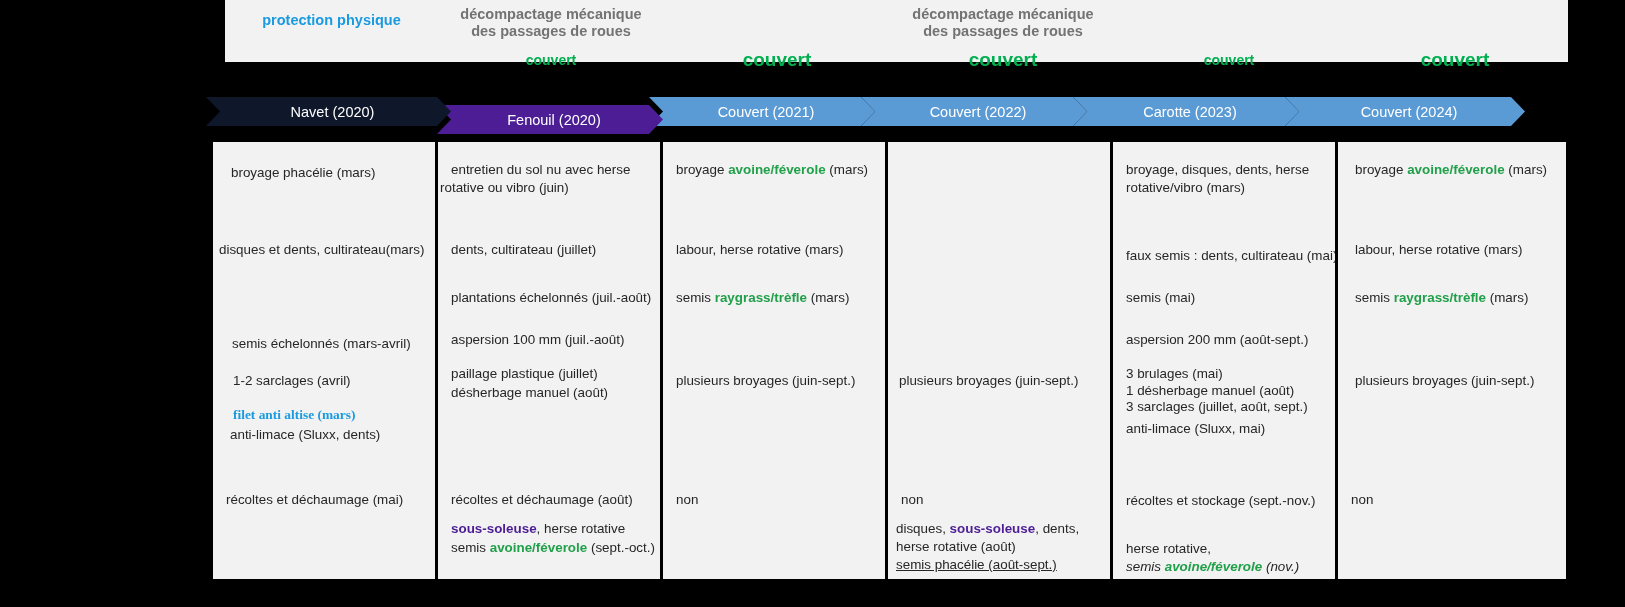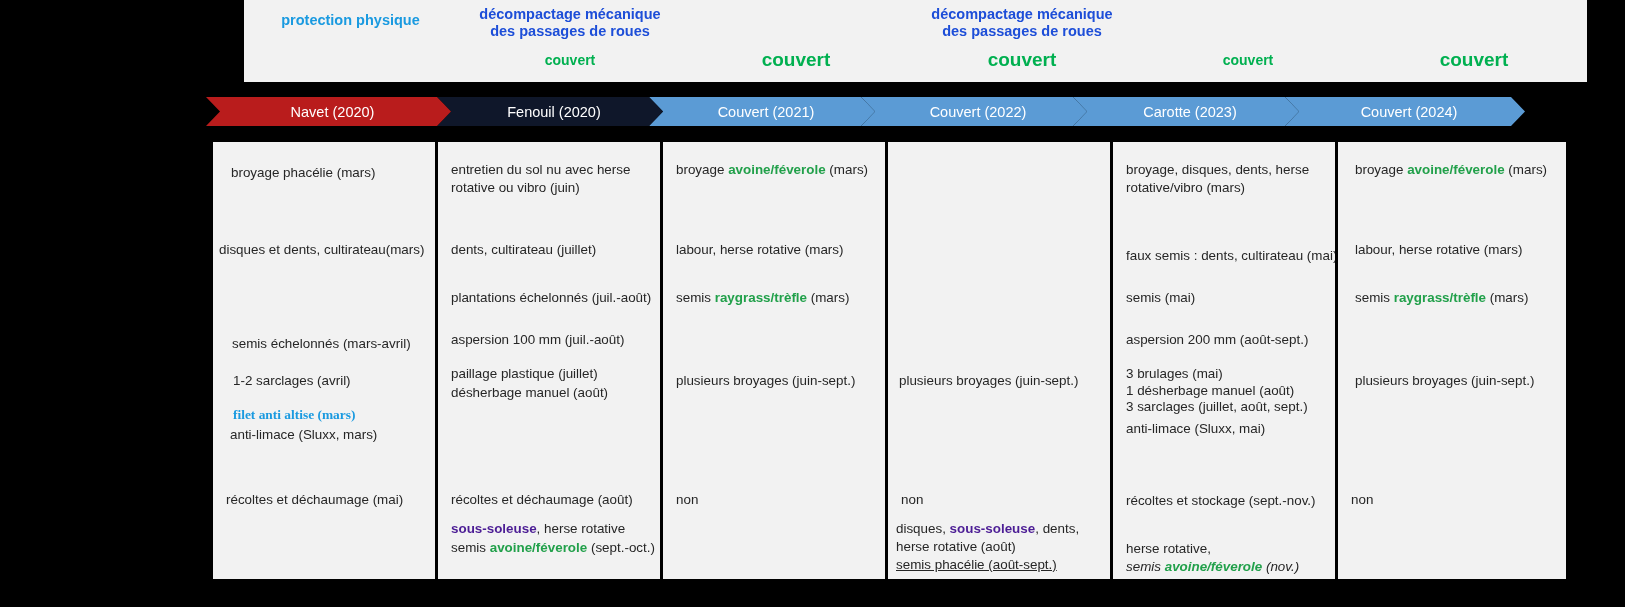--- a/index.html
+++ b/index.html
@@ -8,35 +8,34 @@
     background: #000000;
     font-family: "Liberation Sans", sans-serif;
     overflow: hidden;
   }
   #root { position: relative; width: 1625px; height: 607px; background: #000; }
 
   
   .header-band {
     position: absolute;
     left: 225px; top: 0px;
-    width: 1343px; height: 82px;
+    width: 1343px; height: 62px;
     background: #f2f2f2;
     display: flex;
-    margin-left: 19px;
   }
   .hdr-cell {
     position: relative;
     flex: 0 0 auto;
     height: 100%;
     text-align: center;
   }
   .hdr-line { position: absolute; left: 0; width: 100%; white-space: nowrap; }
 
   .hdr-blue   { color: #1a9ae0; font-weight: bold; font-size: 14.5px; }
-  .hdr-orange { color: #1d4ed8; font-weight: bold; font-size: 14.5px; line-height: 17.5px; }
+  .hdr-orange { color: #737373; font-weight: bold; font-size: 14.5px; line-height: 17.5px; }
   .hdr-green-sm { color: #00b050; font-weight: bold; font-size: 14px; }
   .hdr-green-lg { color: #00b050; font-weight: bold; font-size: 19px; }
 
   
   .timeline {
     position: absolute;
     left: 206px; top: 97px;
     width: 1362px; height: 29px;
     display: flex;
   }
@@ -112,24 +111,24 @@
     <div class="hdr-cell" style="width:226px">
       <div class="hdr-line hdr-green-sm" style="top:52px">couvert</div>
     </div>
 
     <div class="hdr-cell" style="width:226px">
       <div class="hdr-line hdr-green-lg" style="top:49px">couvert</div>
     </div>
   </div>
 
   <div class="timeline" id="timeline">
-      <div class="chev" style="width: 245px; background: #b91c1c; z-index: 10; text-align: center;">
+      <div class="chev" style="width: 245px; background: #0f172a; z-index: 10; text-align: center;">
         <span>Navet (2020)</span>
       </div>
-      <div class="chev" style="width: 226px; background: #0f172a; z-index: 9;">
+      <div class="chev" style="width: 226px; background: #4c1d95; z-index: 9; margin-top: 8px;">
         <span>Fenouil (2020)</span>
       </div>
       <div class="chev" style="width: 226px; background: rgb(91, 155, 213); z-index: 8;">
         <span>Couvert (2021)</span>
       </div>
       <div class="chev" style="width: 226px; background: rgb(91, 155, 213); z-index: 7;">
         <span>Couvert (2022)</span>
       </div>
       <div class="chev" style="width: 226px; background: rgb(91, 155, 213); z-index: 6;">
         <span>Carotte (2023)</span>
@@ -139,26 +138,26 @@
       </div>
     </div>
 
   <div class="columns" id="columns">
       <div class="col" style="width: 222px;">
         <div class="entry" style="top: 22px; left: 18px;">broyage phacélie (mars)</div>
         <div class="entry" style="top: 99px; left: 6px;">disques et dents, cultirateau(mars)</div>
         <div class="entry" style="top: 147px; left: 19px; margin-top: 46px;">semis échelonnés (mars-avril)</div>
         <div class="entry" style="top: 230px; left: 20px;">1-2 sarclages (avril)</div>
         <div class="entry allblue" style="top: 264px; left: 20px;">filet anti altise (mars)</div>
-        <div class="entry" style="top: 284px; left: 17px;">anti-limace (Sluxx, mars)</div>
+        <div class="entry" style="top: 284px; left: 17px;">anti-limace (Sluxx, dents)</div>
         <div class="entry" style="top: 349px; left: 13px;">récoltes et déchaumage (mai)</div>
       </div>
       <div class="col" style="width: 222px;">
         <div class="entry" style="top: 19px; left: 13px;">entretien du sol nu avec herse</div>
-        <div class="entry" style="top: 37px; left: 13px;">rotative ou vibro (juin)</div>
+        <div class="entry" style="top: 37px; left: 2px;">rotative ou vibro (juin)</div>
         <div class="entry" style="top: 99px; left: 13px;">dents, cultirateau (juillet)</div>
         <div class="entry" style="top: 147px; left: 13px;">plantations échelonnés (juil.-août)</div>
         <div class="entry" style="top: 189px; left: 13px;">aspersion 100 mm (juil.-août)</div>
         <div class="entry" style="top: 223px; left: 13px;">paillage plastique (juillet)</div>
         <div class="entry" style="top: 242px; left: 13px;">désherbage manuel (août)</div>
         <div class="entry" style="top: 349px; left: 13px;">récoltes et déchaumage (août)</div>
         <div class="entry" style="top: 378px; left: 13px;"><span class="o">sous-soleuse</span>, herse rotative</div>
         <div class="entry" style="top: 397px; left: 13px;">semis <span class="g">avoine/féverole</span> (sept.-oct.)</div>
       </div>
       <div class="col" style="width: 222px;">

